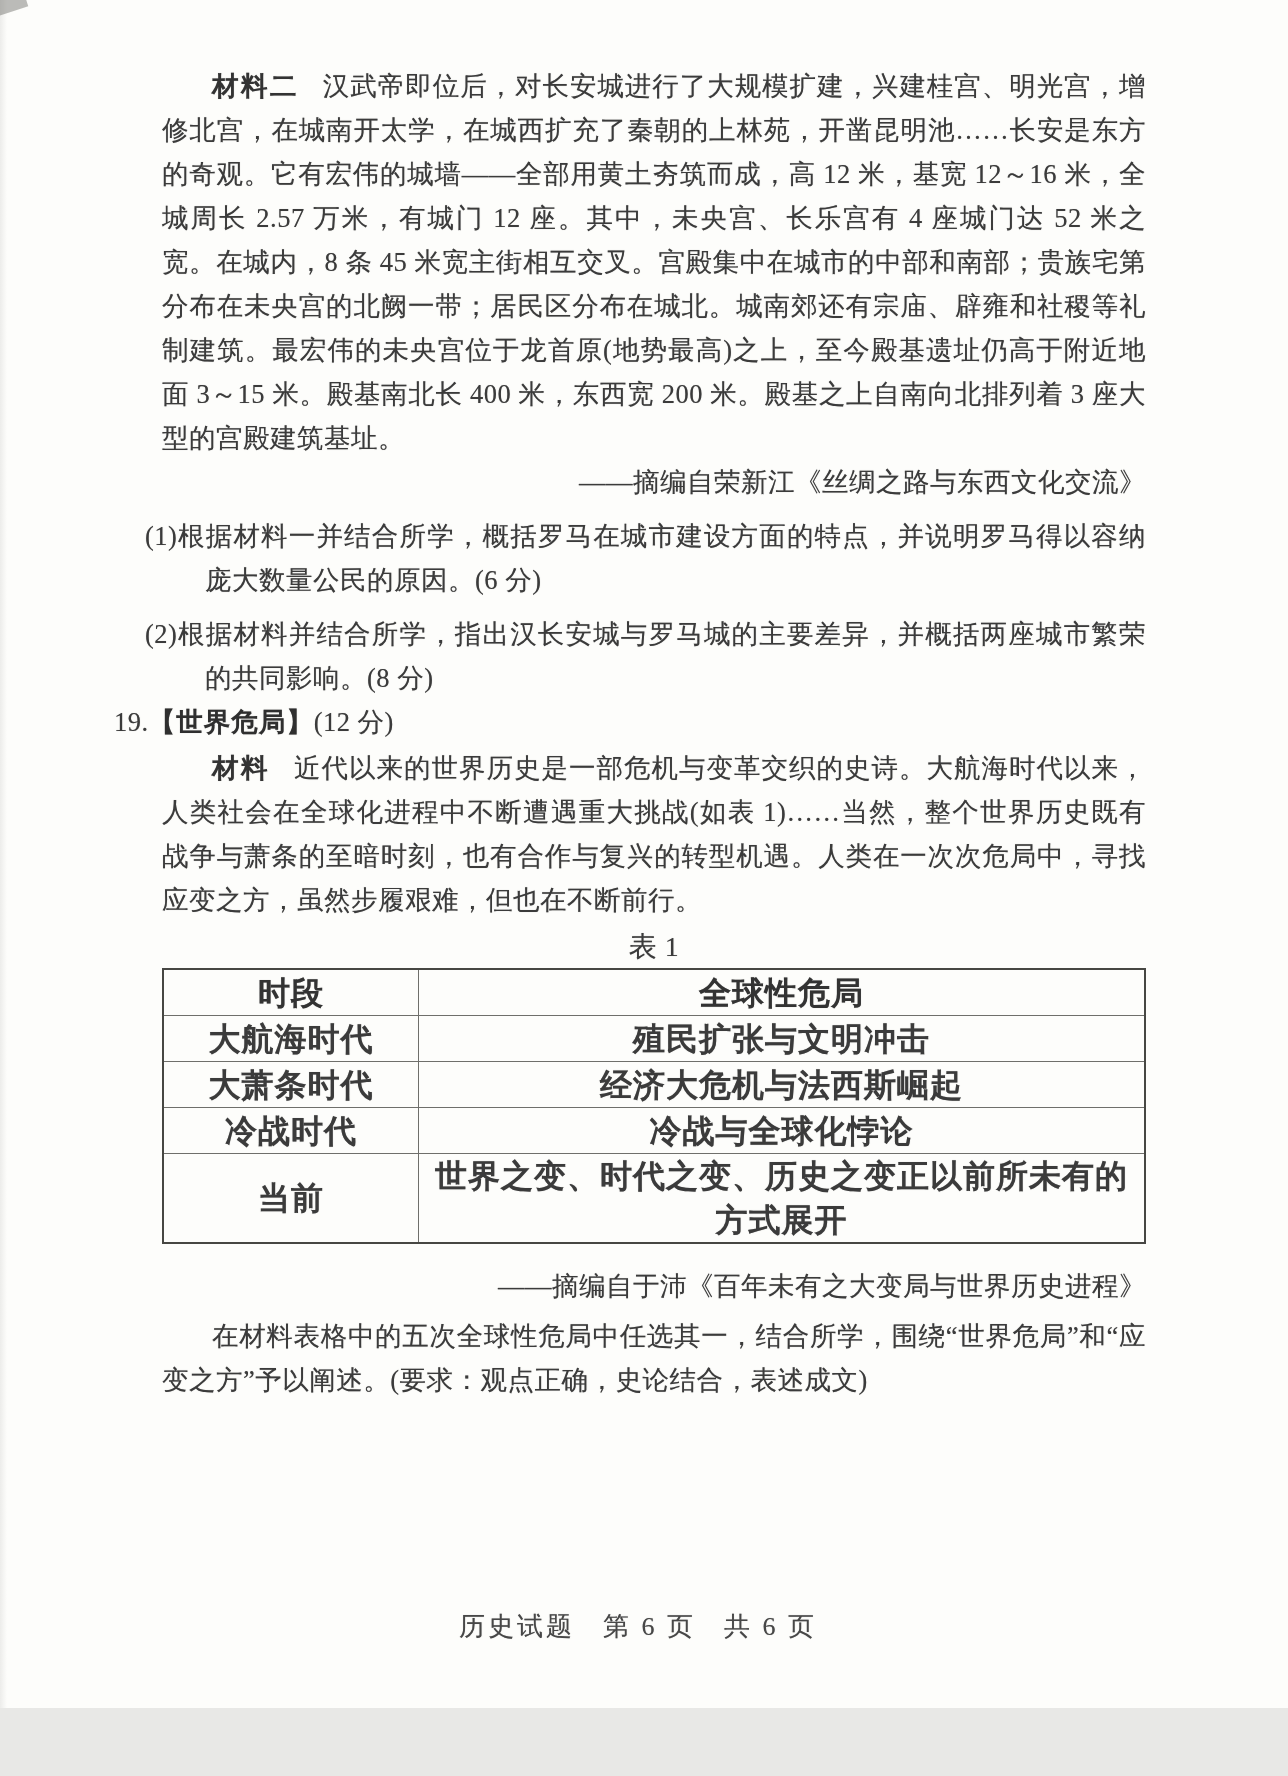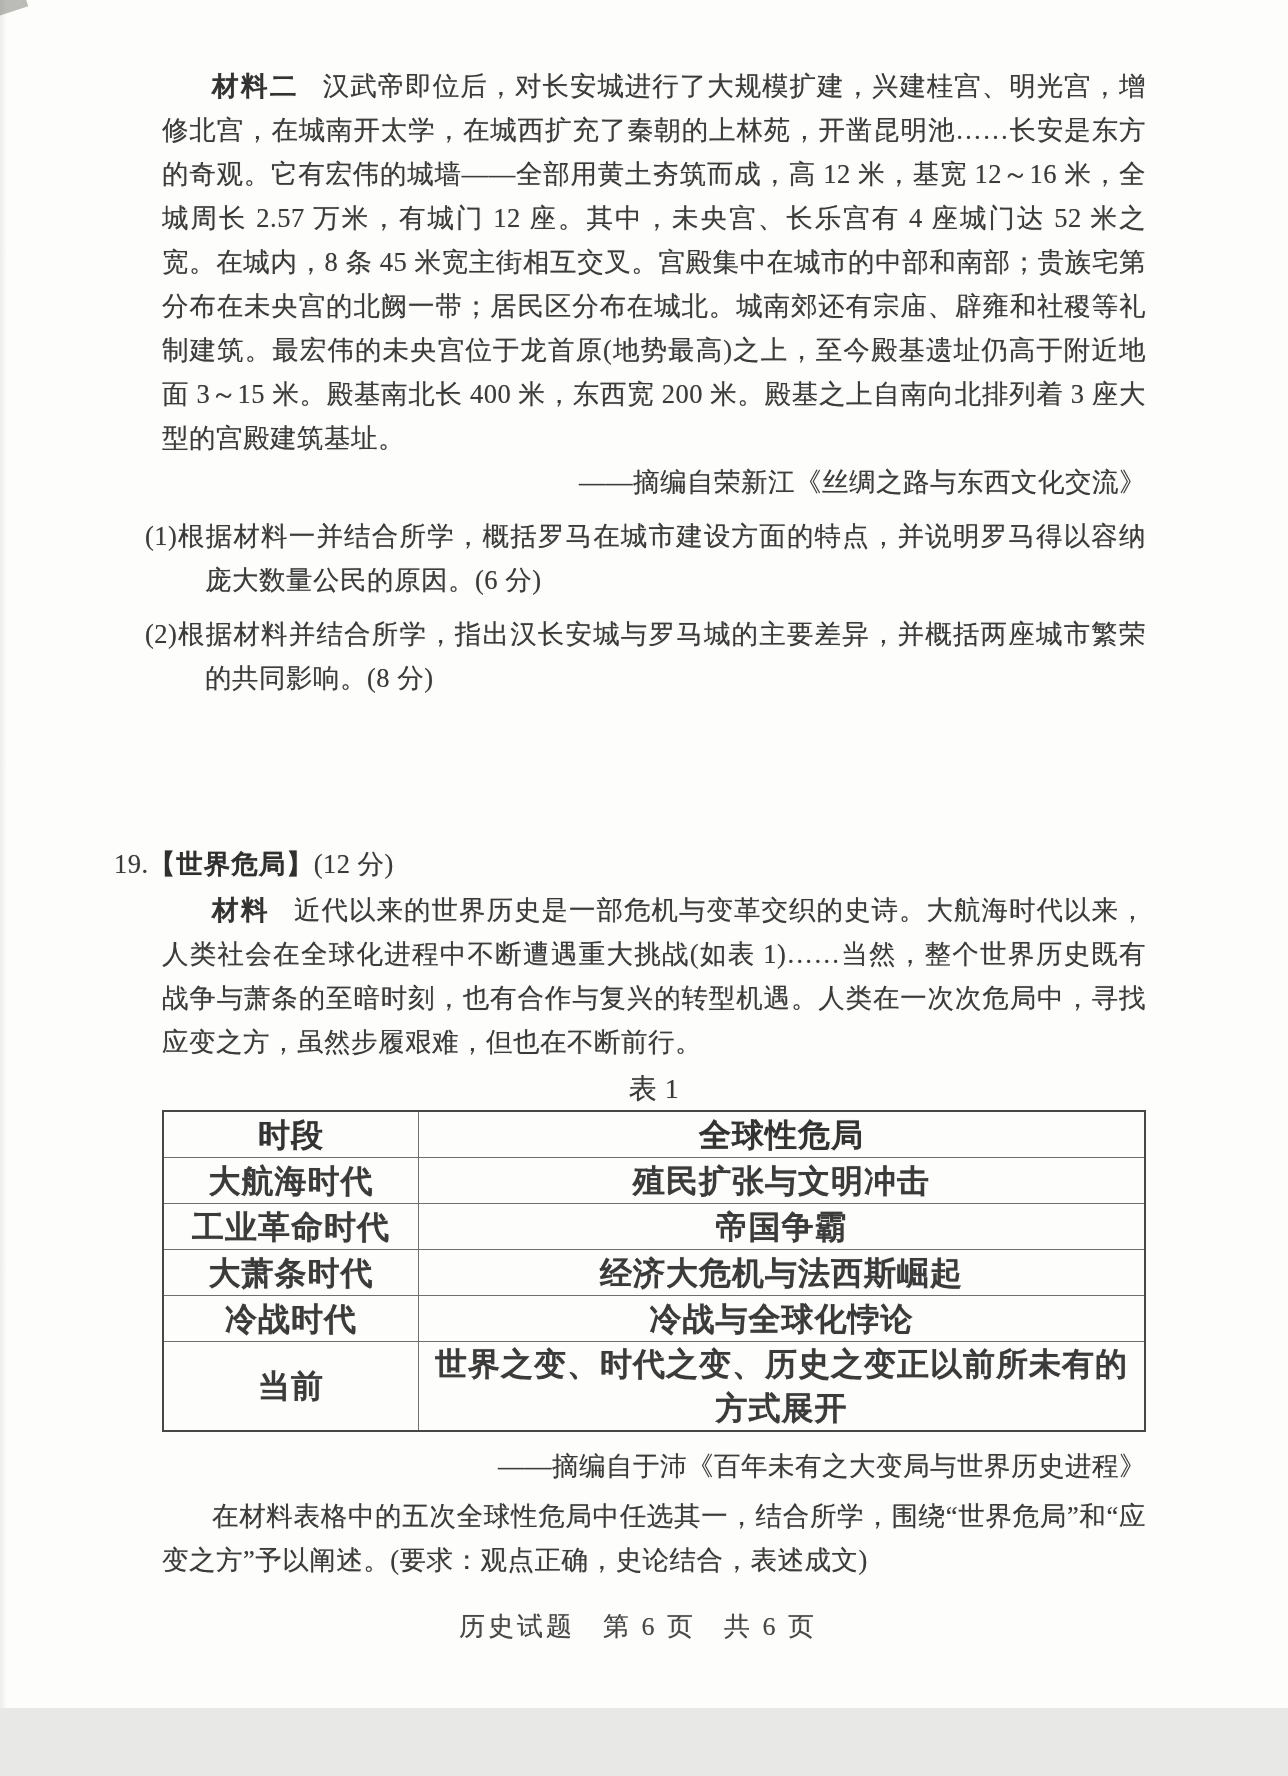--- a/index.html
+++ b/index.html
@@ -45,21 +45,20 @@
   }
   .question{
     margin-left:-17px;
     padding-left:60px;
     text-indent:-60px;
     text-align:justify;
     margin-top:10px;
   }
   .q19-header{
     margin-left:-48px;
-    margin-top:142px;
   }
   .q19-title{
     font-family:"Liberation Sans","DejaVu Sans",sans-serif;
     font-weight:700;color:#2f2f2f;letter-spacing:1px;
   }
   .para-19{margin-top:2px;}
   .table-caption{
     text-align:center;
     margin-top:6px;
     font-size:28px;
@@ -78,21 +77,21 @@
     vertical-align:middle;
     font-weight:bold;
     padding:0 8px;
     letter-spacing:1px;
   }
   table.crisis{border:2px solid #474743;}
   table.crisis th{font-weight:600;color:#333;}
   col.c-period{width:26%;}
   .source-2{
     text-align:right;
-    margin-top:12px;
+    margin-top:20px;
   }
   .task{
     margin-top:6px;
     text-align:justify;
     text-indent:50px;
   }
   .footer{
     position:absolute;
     left:0;right:12px;
     bottom:64px;
@@ -136,24 +135,20 @@
       <tbody>
           <tr>
         <th>时段</th>
         <th>全球性危局</th>
       </tr>
       <tr>
         <td>大航海时代</td>
         <td>殖民扩张与文明冲击</td>
       </tr>
       <tr>
-        <td>工业革命时代</td>
-        <td>帝国争霸</td>
-      </tr>
-      <tr>
         <td>大萧条时代</td>
         <td>经济大危机与法西斯崛起</td>
       </tr>
       <tr>
         <td>冷战时代</td>
         <td>冷战与全球化悖论</td>
       </tr>
       <tr>
         <td>当前</td>
         <td>世界之变、时代之变、历史之变正以前所未有的方式展开</td>

